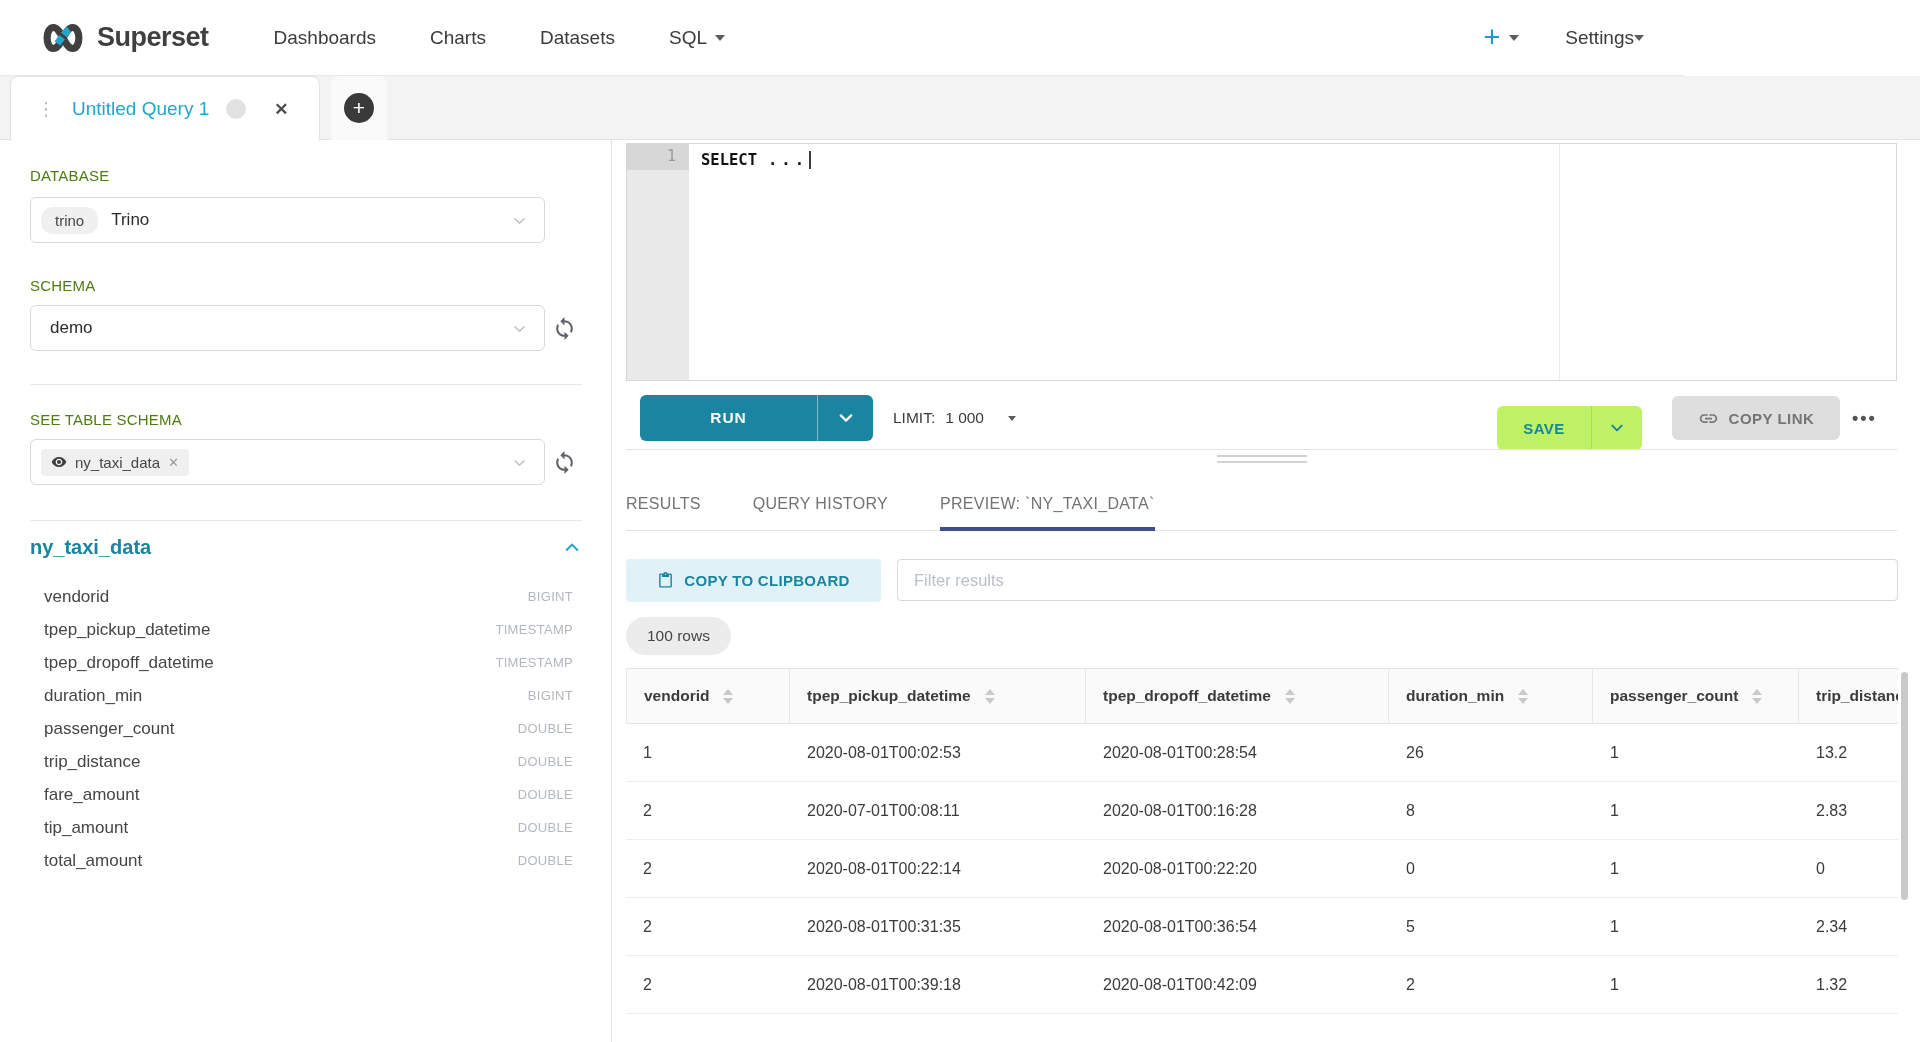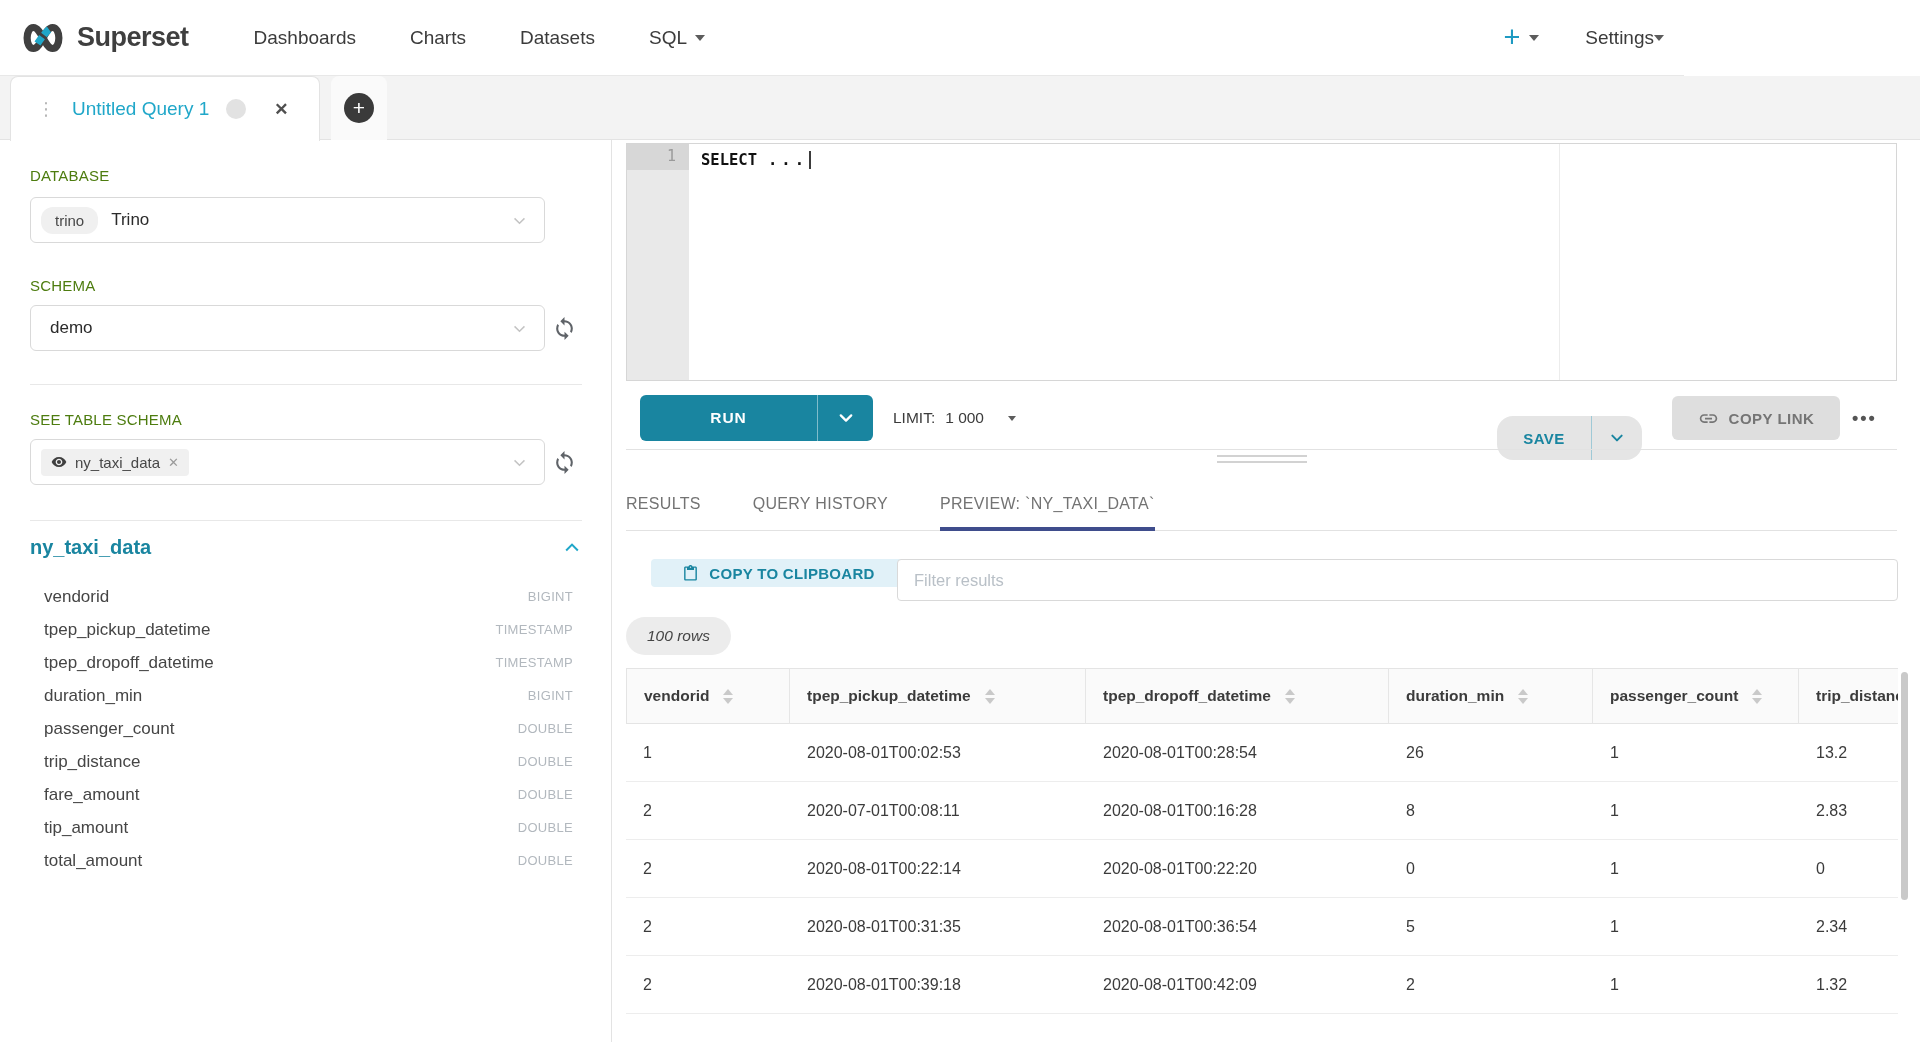--- a/index.html
+++ b/index.html
@@ -1,21 +1,21 @@
 <!DOCTYPE html>
 <html><head>
 <meta charset="utf-8">
 <style>
   * { margin:0; padding:0; box-sizing:border-box; }
   body { background:#fff; font-family:"Liberation Sans", sans-serif; }
   #app { position:relative; width:1920px; height:1042px; background:#fff; overflow:hidden; }
 
   
   .navbar { position:absolute; left:0; top:0; width:1684px; height:76px; background:#fff;
-            border-bottom:1px solid #e8e8e8; display:flex; align-items:center; padding:0 20px; z-index:5; }
+            border-bottom:1px solid #e8e8e8; display:flex; align-items:center; padding:0 40px; z-index:5; }
   .brand { display:flex; align-items:center; gap:11px; cursor:pointer; }
   .brand-name { font-size:27px; font-weight:bold; color:#3f3f3f; letter-spacing:-0.5px; }
   .nav-items { display:flex; align-items:center; margin-left:38px; }
   .nav-item { font-size:19px; color:#3b3b3b; padding:0 27px; display:flex; align-items:center; gap:8px; cursor:pointer; }
   .caret-down { width:0; height:0; border-left:5px solid transparent; border-right:5px solid transparent;
                 border-top:6px solid #5c5c5c; display:inline-block; }
   .nav-right { margin-left:auto; display:flex; align-items:center; }
   .plus-link { color:#1e9ac2; font-size:29px; font-weight:400; line-height:1; cursor:pointer; }
   .plus-caret { margin-left:9px; }
   .settings-link { display:flex; align-items:center; gap:0; margin-left:46px; font-size:19px; color:#3b3b3b; cursor:pointer; }
@@ -75,50 +75,50 @@
   .run-btn { position:absolute; left:640px; top:395px; width:233px; height:46px; background:#1985a0;
              border-radius:6px; display:flex; overflow:hidden; cursor:pointer; }
   .run-main { flex:1; display:flex; align-items:center; justify-content:center; color:#fff;
               font-size:15.5px; font-weight:bold; letter-spacing:1px; }
   .btn-split { width:1px; background:rgba(255,255,255,0.45); }
   .run-caret { width:55px; display:flex; align-items:center; justify-content:center; }
   .limit-ctl { position:absolute; left:893px; top:395px; height:46px; display:flex; align-items:center;
                font-size:15.5px; color:#3b3b3b; cursor:pointer; }
   .limit-value { margin-left:10px; }
   .limit-caret { margin-left:24px; border-left-width:4.5px; border-right-width:4.5px; border-top-width:5.5px; }
-  .save-btn { position:absolute; left:1497px; top:416px; width:145px; height:44px; background:#e5e5e5;
-              border-radius:16px; display:flex; overflow:hidden; cursor:pointer; }
+  .save-btn { position:absolute; left:1497px; top:406px; width:145px; height:44px; background:#bef264;
+              border-radius:6px; display:flex; overflow:hidden; cursor:pointer; }
   .save-main { flex:1; display:flex; align-items:center; justify-content:center; color:#1985a0;
                font-size:15px; font-weight:bold; letter-spacing:0.5px; }
   .save-split { width:1px; background:#9fc9d6; }
   .save-caret { width:50px; display:flex; align-items:center; justify-content:center; }
   .copy-link-btn { position:absolute; left:1672px; top:396px; width:168px; height:44px; background:#dedede;
                    border-radius:6px; display:flex; align-items:center; justify-content:center; gap:10px;
                    color:#757575; font-size:15px; font-weight:bold; letter-spacing:0.5px; cursor:pointer; }
   .more-btn { position:absolute; left:1852px; top:396px; height:44px; display:flex; align-items:center;
               color:#555; font-size:18px; font-weight:bold; letter-spacing:2px; cursor:pointer; }
   .section-line { position:absolute; left:626px; top:449px; width:1271px; height:1px; background:#e2e2e2; }
   .splitter { position:absolute; left:1217px; top:455px; width:90px; cursor:row-resize; }
   .splitter span { display:block; height:2px; background:#d2d2d2; margin-bottom:4px; }
 
   
   .res-tabs { position:absolute; left:626px; top:478px; width:1271px; height:53px;
               border-bottom:1px solid #e2e2e2; display:flex; align-items:stretch; }
   .res-tab { position:relative; display:flex; align-items:center; margin-right:52px; font-size:16px;
              color:#737373; letter-spacing:0.3px; cursor:pointer; white-space:nowrap; }
   .res-tab .active-underline { position:absolute; left:0; right:0; bottom:-1px; height:4px; background:#3f4d8c; }
-  .copy-clip-btn { position:absolute; left:626px; top:559px; width:255px; height:28px; background:#e1f1f8;
+  .copy-clip-btn { position:absolute; left:626px; top:559px; width:255px; height:43px; background:#e1f1f8;
                    border-radius:4px; display:flex; align-items:center; justify-content:center; gap:10px;
-                   color:#1985a0; font-size:15px; font-weight:bold; letter-spacing:0.3px; cursor:pointer;margin-left:25px; }
+                   color:#1985a0; font-size:15px; font-weight:bold; letter-spacing:0.3px; cursor:pointer; }
   .filter-input { position:absolute; left:897px; top:559px; width:1001px; height:42px; border:1px solid #d9d9d9;
                   border-radius:4px; padding:0 16px; font-size:16.5px; color:#3b3b3b;
                   font-family:"Liberation Sans", sans-serif; outline:none; }
   .filter-input::placeholder { color:#b9c0c7; }
   .rows-pill { position:absolute; left:626px; top:617px; height:38px; padding:0 21px; background:#ececec;
-               border-radius:19px; display:inline-flex; align-items:center; font-size:15.5px; color:#454545;font-style:italic; }
+               border-radius:19px; display:inline-flex; align-items:center; font-size:15.5px; color:#454545; }
 
   
   .table-wrap { position:absolute; left:626px; top:668px; width:1272px; height:374px; overflow:hidden; }
   .res-table { border-collapse:separate; border-spacing:0; table-layout:fixed; width:1313px; }
   .res-table th { height:56px; background:#fafafa; border-top:1px solid #e4e4e4; border-bottom:1px solid #e4e4e4;
                   border-right:1px solid #e6e6e6; font-size:15.5px; font-weight:bold; color:#3b3b3b;
                   text-align:left; padding-left:17px; cursor:pointer; }
   .res-table th:first-child { border-left:1px solid #e4e4e4; }
   .th-inner { display:flex; align-items:center; }
   .sort-icon { display:inline-flex; flex-direction:column; align-items:center; margin-left:14px; cursor:pointer; }

